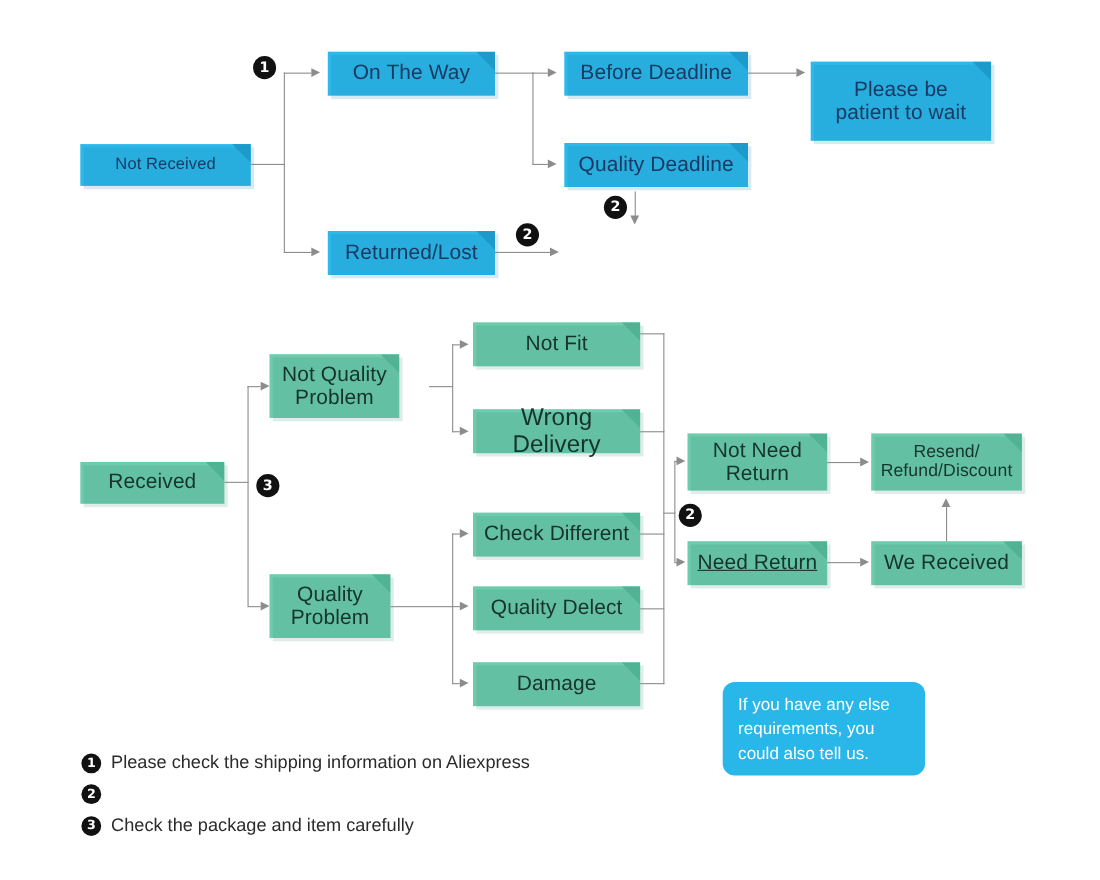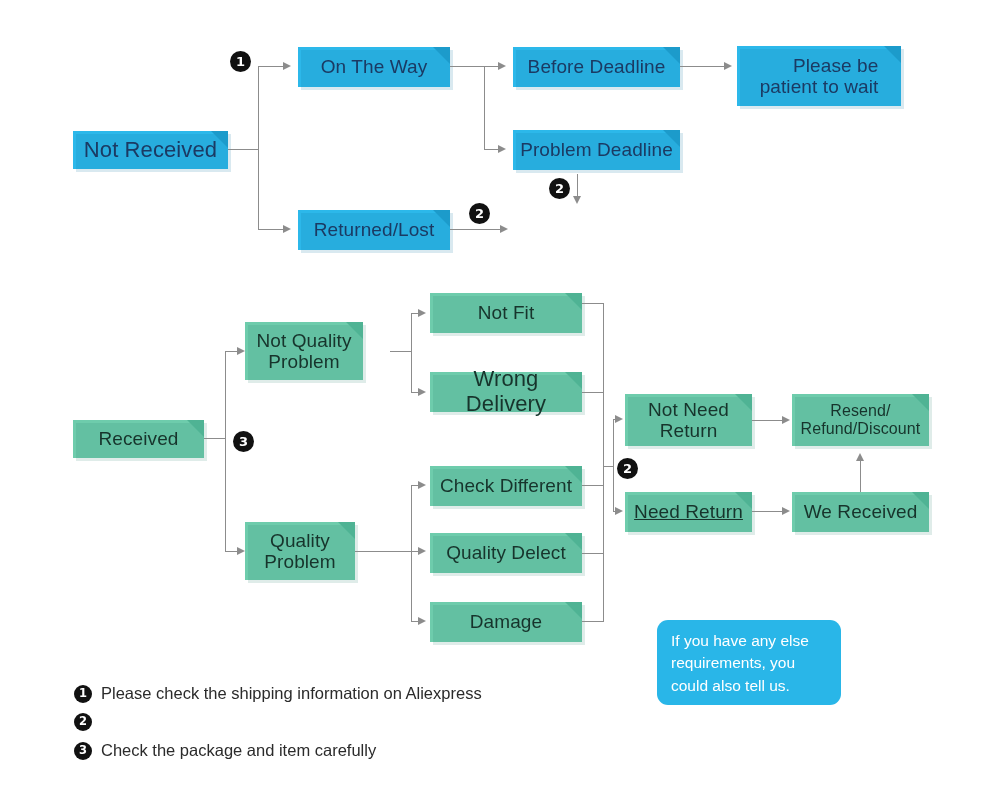--- a/index.html
+++ b/index.html
@@ -83,21 +83,21 @@
     font-size:11.5px;font-weight:bold;line-height:1;
     font-family:"DejaVu Sans", sans-serif;flex:0 0 auto;
   }
   .legend-text{margin-left:9px;font-size:16.5px;color:#2b2b2b;}
 </style>
 </head>
 <body>
 
 <div id="canvas">
 
-  <div class="node blue" style="left:73px;top:131px;width:155px;height:38px;font-size:22px;">
+  <div class="node blue" style="left:73px;top:131px;width:155px;height:38px;font-size:15px;">
     <span class="shadow"></span>
     <span class="fold"></span>
     <span class="lbl">Not Received</span>
   </div>
 
   <div class="ln lh" style="left:228px;top:149px;width:31px;"></div>
   <div class="ln lv" style="left:258px;top:66px;height:164px;"></div>
   <div class="ln lh" style="left:258px;top:66px;width:25px;"></div>
   <div class="arrow r" style="left:283px;top:61.5px;"></div>
   <div class="ln lh" style="left:258px;top:229px;width:25px;"></div>
@@ -120,31 +120,31 @@
 
   <div class="node blue" style="left:513px;top:47px;width:167px;height:40px;font-size:19px;text-align:center;">
     <span class="shadow"></span>
     <span class="fold"></span>
     <span class="lbl">Before Deadline</span>
   </div>
 
   <div class="ln lh" style="left:680px;top:66px;width:44px;"></div>
   <div class="arrow r" style="left:724px;top:61.5px;"></div>
 
-  <div class="node blue" style="left:737px;top:46px;width:164px;height:60px;font-size:19px;text-align:right;">
+  <div class="node blue" style="left:737px;top:56px;width:164px;height:72px;font-size:19px;">
     <span class="shadow"></span>
     <span class="fold"></span>
     <span class="lbl">Please be
 patient to wait</span>
   </div>
 
   <div class="node blue" style="left:513px;top:130px;width:167px;height:40px;font-size:19px;">
     <span class="shadow"></span>
     <span class="fold"></span>
-    <span class="lbl">Problem Deadline</span>
+    <span class="lbl">Quality Deadline</span>
   </div>
 
   <div class="ln lv" style="left:577px;top:174px;height:24px;"></div>
   <div class="arrow d" style="left:573px;top:196px;"></div>
   <div class="badge" style="left:549px;top:178px;">2</div>
 
   <div class="node blue" style="left:298px;top:210px;width:152px;height:40px;font-size:19px;">
     <span class="shadow"></span>
     <span class="fold"></span>
     <span class="lbl">Returned/Lost</span>

